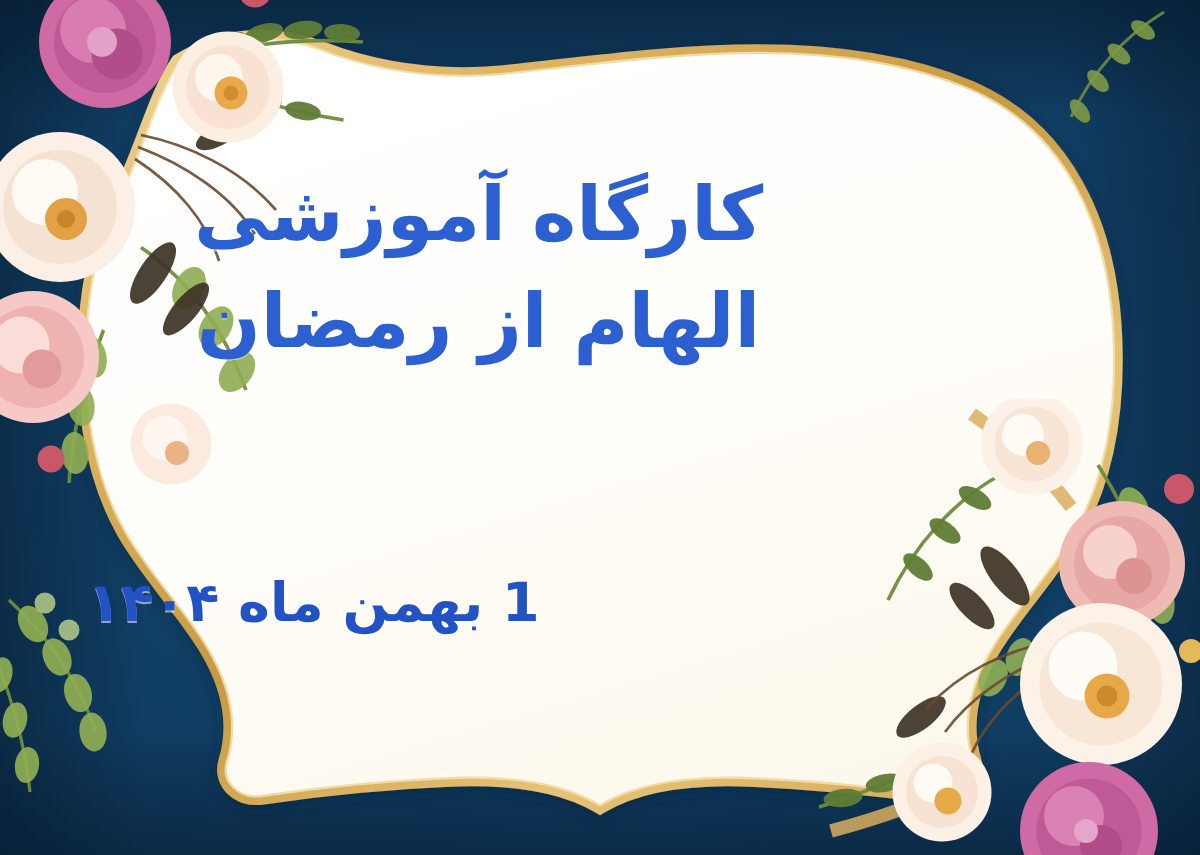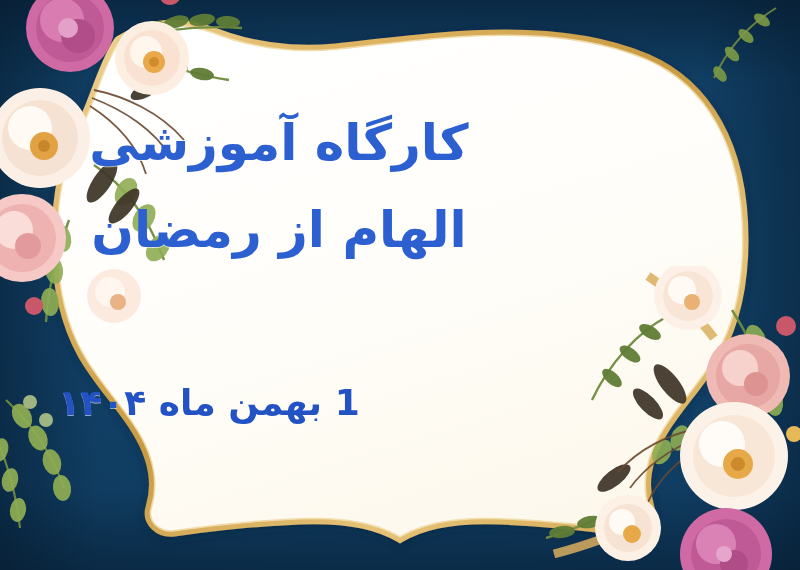--- a/index.html
+++ b/index.html
@@ -39,38 +39,39 @@
     left: 0; top: 0;
     width: 800px; height: 570px;
   }
 
   
   .content {
     position: absolute;
     left: 0; top: 0;
     width: 684px; height: 570px;
     pointer-events: none;
+    padding-left: 40px;
   }
   .headline {
     position: absolute;
     right: 140px;
     top: 108px;
     width: 530px;
     text-align: center;
     direction: rtl;
     color: #2c5fd0;
     font-family: "DejaVu Sans", sans-serif;
     font-weight: bold;
     font-size: 50px;
     line-height: 1.42;
     letter-spacing: 0px;
     text-shadow: 0 1px 0 rgba(255,255,255,.6);
   }
   .headline .l1 { display: block; }
-  .headline .l2 { display: block; margin-top: 16px; }
+  .headline .l2 { display: block; margin-top: 0; }
 
   .date-line {
     position: absolute;
     left: 44px;
     top: 382px;
     width: 330px;
     text-align: center;
     direction: rtl;
     color: #2352c4;
     font-family: "DejaVu Sans", sans-serif;

